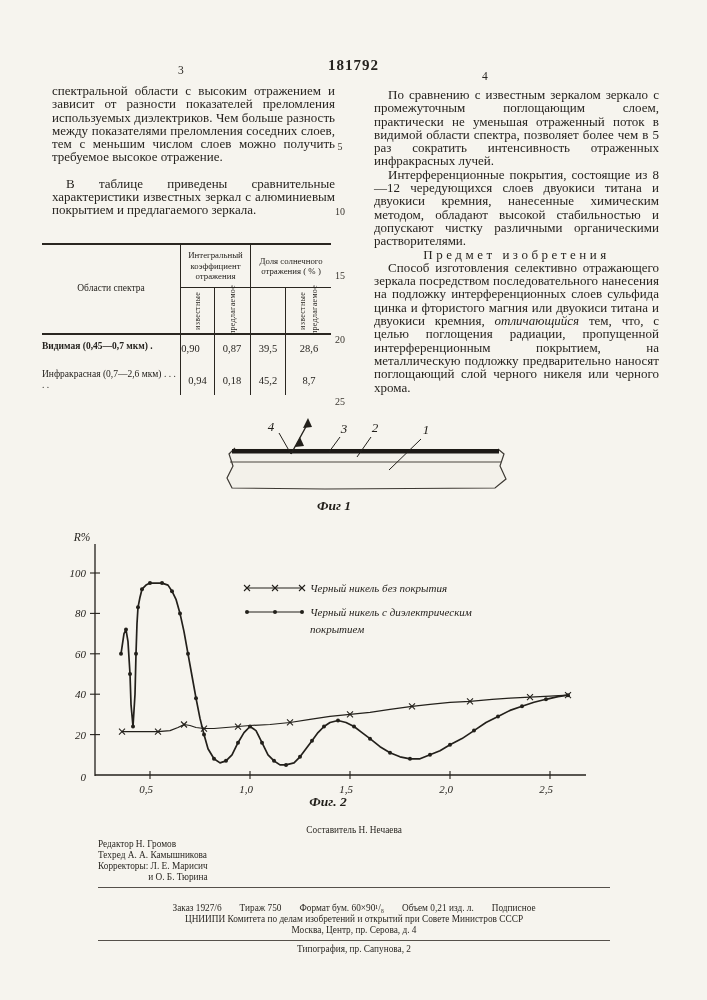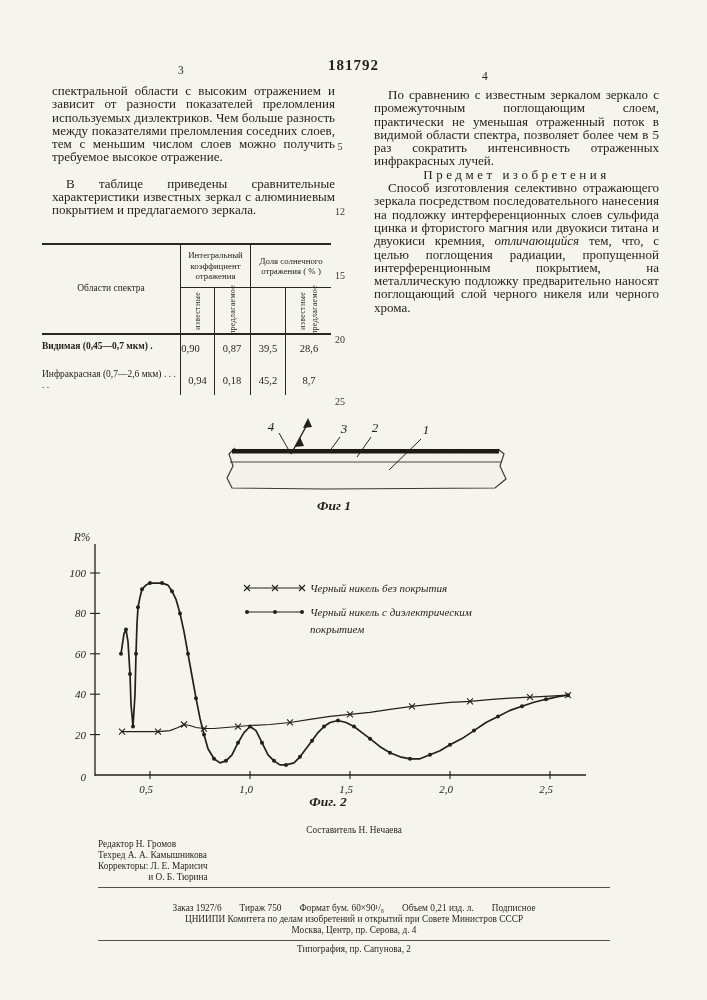--- a/index.html
+++ b/index.html
@@ -49,26 +49,27 @@
 <div class="abs pagenum" style="left:178px;top:64px;">3</div>
 <div class="abs pagenum" style="left:482px;top:70px;">4</div>
 
 <div class="abs col" style="left:52px;top:84px;width:283px;">
   <p>спектральной области с высоким отражением и зависит от разности показателей преломления используемых диэлектриков. Чем больше разность между показателями преломления соседних слоев, тем с меньшим числом слоев можно получить требуемое высокое отражение.</p>
   <p class="ind gap">В таблице приведены сравнительные характеристики известных зеркал с алюминиевым покрытием и предлагаемого зеркала.</p>
 </div>
 
 <div class="abs col" style="left:374px;top:88px;width:285px;">
   <p class="ind">По сравнению с известным зеркалом зеркало с промежуточным поглощающим слоем, практически не уменьшая отраженный поток в видимой области спектра, позволяет более чем в 5 раз сократить интенсивность отраженных инфракрасных лучей.</p>
+  <p class="ind">Интерференционные покрытия, состоящие из 8—12 чередующихся слоев двуокиси титана и двуокиси кремния, нанесенные химическим методом, обладают высокой стабильностью и допускают чистку различными органическими растворителями.</p>
   <p class="claims-heading">Предмет изобретения</p>
   <p class="ind"><span>Способ изготовления селективно отражающего зеркала посредством последовательного нанесения на подложку интерференционных слоев сульфида цинка и фтористого магния или двуокиси титана и двуокиси кремния, </span><span class="it">отличающийся</span><span> тем, что, с целью поглощения радиации, пропущенной интерференционным покрытием, на металлическую подложку предварительно наносят поглощающий слой черного никеля или черного хрома.</span></p>
 </div>
 
 <div class="abs margin-num" style="left:330px;top:141px;">5</div>
-<div class="abs margin-num" style="left:330px;top:206px;">12</div>
+<div class="abs margin-num" style="left:330px;top:206px;">10</div>
 <div class="abs margin-num" style="left:330px;top:270px;">15</div>
 <div class="abs margin-num" style="left:330px;top:334px;">20</div>
 <div class="abs margin-num" style="left:330px;top:396px;">25</div>
 
 <div class="abs tbl" style="left:42px;top:243px;width:289px;height:155px;">
 
   <div class="rule" style="left:0;top:0;width:289px;height:2px;"></div>
   <div class="rule" style="left:138px;top:44px;width:151px;height:1px;"></div>
   <div class="rule" style="left:0;top:90px;width:289px;height:2px;"></div>
 

